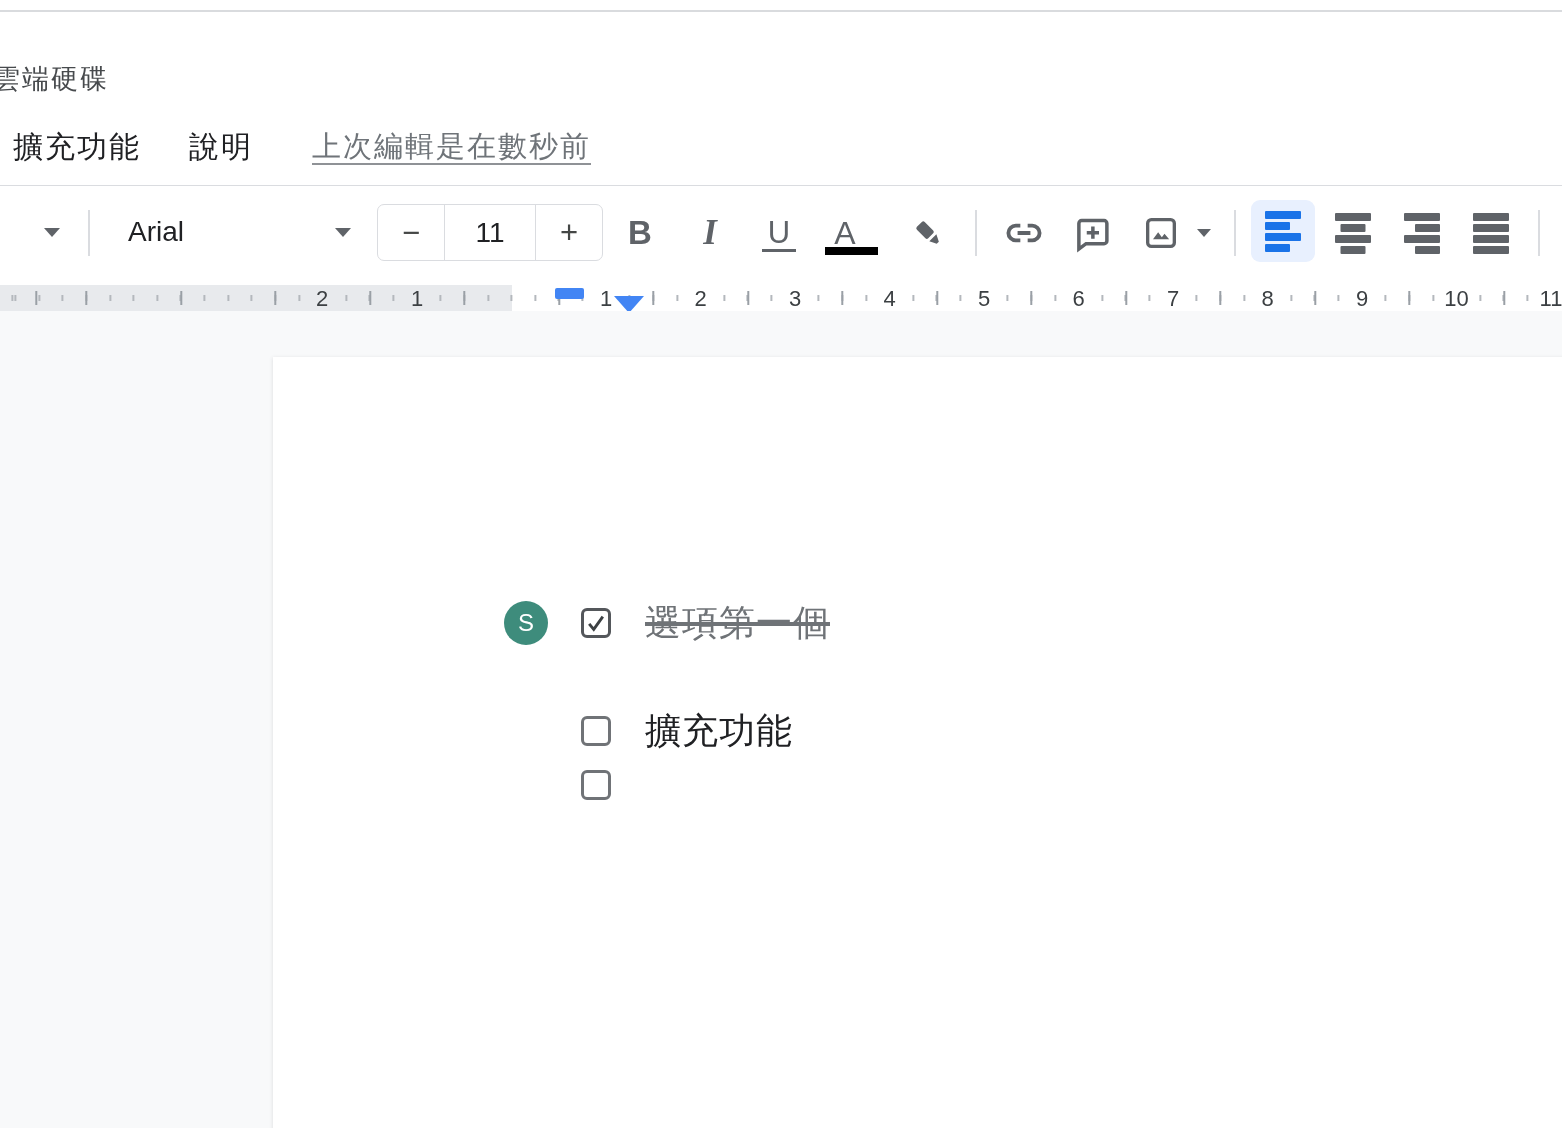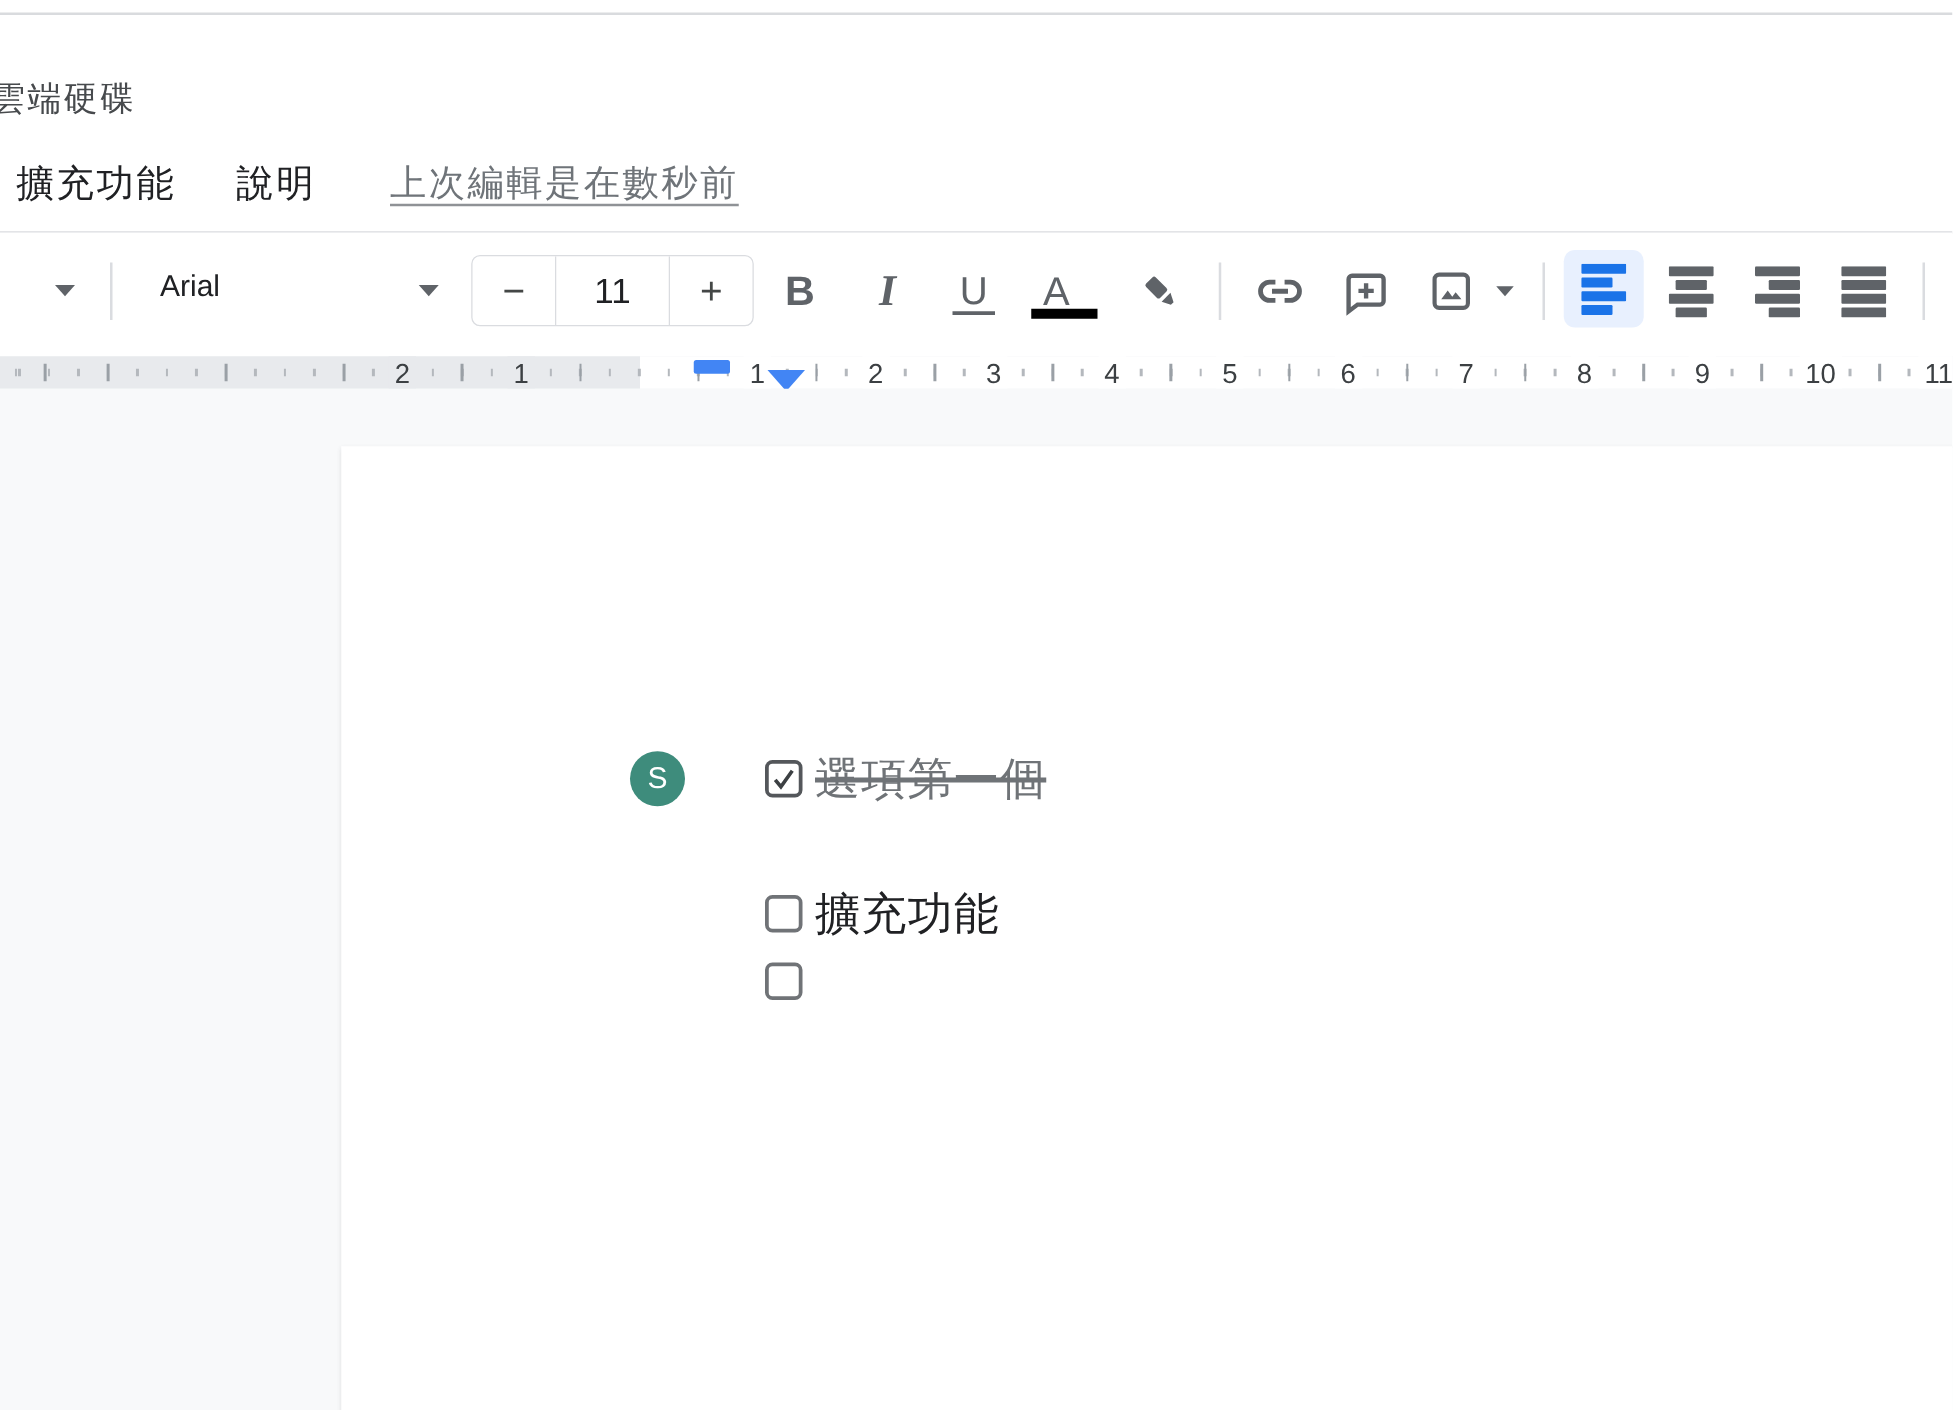--- a/index.html
+++ b/index.html
@@ -22,21 +22,21 @@
   }
   .toolbar-hairline { position:absolute; top:185px; left:0; right:0; height:1.5px; background:#dadce0; }
 
   
   .toolbar { position:absolute; top:186px; left:0; width:100%; height:99px; background:#fff; }
   .vdiv { position:absolute; top:24px; width:1.5px; height:46px; background:#dadce0; }
   .caret { position:absolute; width:0; height:0; border-left:8px solid transparent; border-right:8px solid transparent; border-top:9px solid #5f6368; }
   .tb-caret-left { left:44px; top:42px; }
   .tb-caret-font { left:335px; top:42px; }
   .tb-caret-img { left:1197px; top:43px; border-left-width:7px; border-right-width:7px; border-top-width:8px; }
-  .font-name { position:absolute; left:128px; top:30px; font-size:24px; font-weight:500; color:#202124; }
+  .font-name { position:absolute; left:128px; top:30px; font-size:28px; font-weight:500; color:#202124; }
 
   .size-box { position:absolute; left:377px; top:18px; width:226px; height:57px; border:1.5px solid #dadce0; border-radius:7px; display:flex; box-sizing:border-box; overflow:hidden; }
   .size-btn { width:66px; display:flex; align-items:center; justify-content:center; font-size:31px; color:#444746; }
   .size-value { flex:1; border-left:1.5px solid #dadce0; border-right:1.5px solid #dadce0; display:flex; align-items:center; justify-content:center; font-size:28px; color:#202124; }
 
   .tbtn { position:absolute; top:25px; width:44px; height:44px; display:flex; align-items:center; justify-content:center; color:#5f6368; }
   .btn-bold   { left:618px; font-size:33px; font-weight:700; }
   .btn-italic { left:688px; font-family:"Liberation Serif", serif; font-style:italic; font-weight:600; font-size:35px; }
   .btn-under  { left:757px; font-size:31px; font-weight:500; position:absolute; }
   .btn-under::after { content:""; position:absolute; left:5px; right:5px; bottom:3px; height:3px; background:#5f6368; }
@@ -68,21 +68,21 @@
   .marker-rect { position:absolute; left:555px; top:3px; width:29px; height:11px; background:#4285f4; border-radius:2px; }
   .marker-tri { position:absolute; left:614px; top:11px; width:0; height:0;
     border-left:15px solid transparent; border-right:15px solid transparent; border-top:17px solid #4285f4; }
 
   
   .canvas { position:absolute; top:311px; left:0; right:0; bottom:0; background:#f8f9fa; overflow:hidden; }
   .page { position:absolute; left:273px; top:46px; width:1420px; height:1000px; background:#fff;
     box-shadow:0 1px 4px rgba(60,64,67,.16); }
   .avatar { position:absolute; left:231px; top:244px; width:44px; height:44px; border-radius:50%;
     background:#3E8C7C; color:#fff; font-size:24px; display:flex; align-items:center; justify-content:center; }
-  .check-row { position:absolute; left:308px; height:54px; display:flex; align-items:center; gap:10px;margin-left:31px; }
+  .check-row { position:absolute; left:308px; height:54px; display:flex; align-items:center; gap:34px; }
   .row-0 { top:239px; } .row-1 { top:293px; } .row-2 { top:347px; } .row-3 { top:401px; }
   .cbox { width:30px; height:30px; box-sizing:border-box; border:3px solid #707377; border-radius:6px;
     display:flex; align-items:center; justify-content:center; background:#fff; }
   .cbox.checked { border-color:#54575b; }
   .itext { font-size:36px; color:#202124; letter-spacing:1px; white-space:nowrap; }
   .itext.done { color:#6f7377; text-decoration:line-through; text-decoration-thickness:3.5px; }
 </style>
 </head>
 <body>
 

